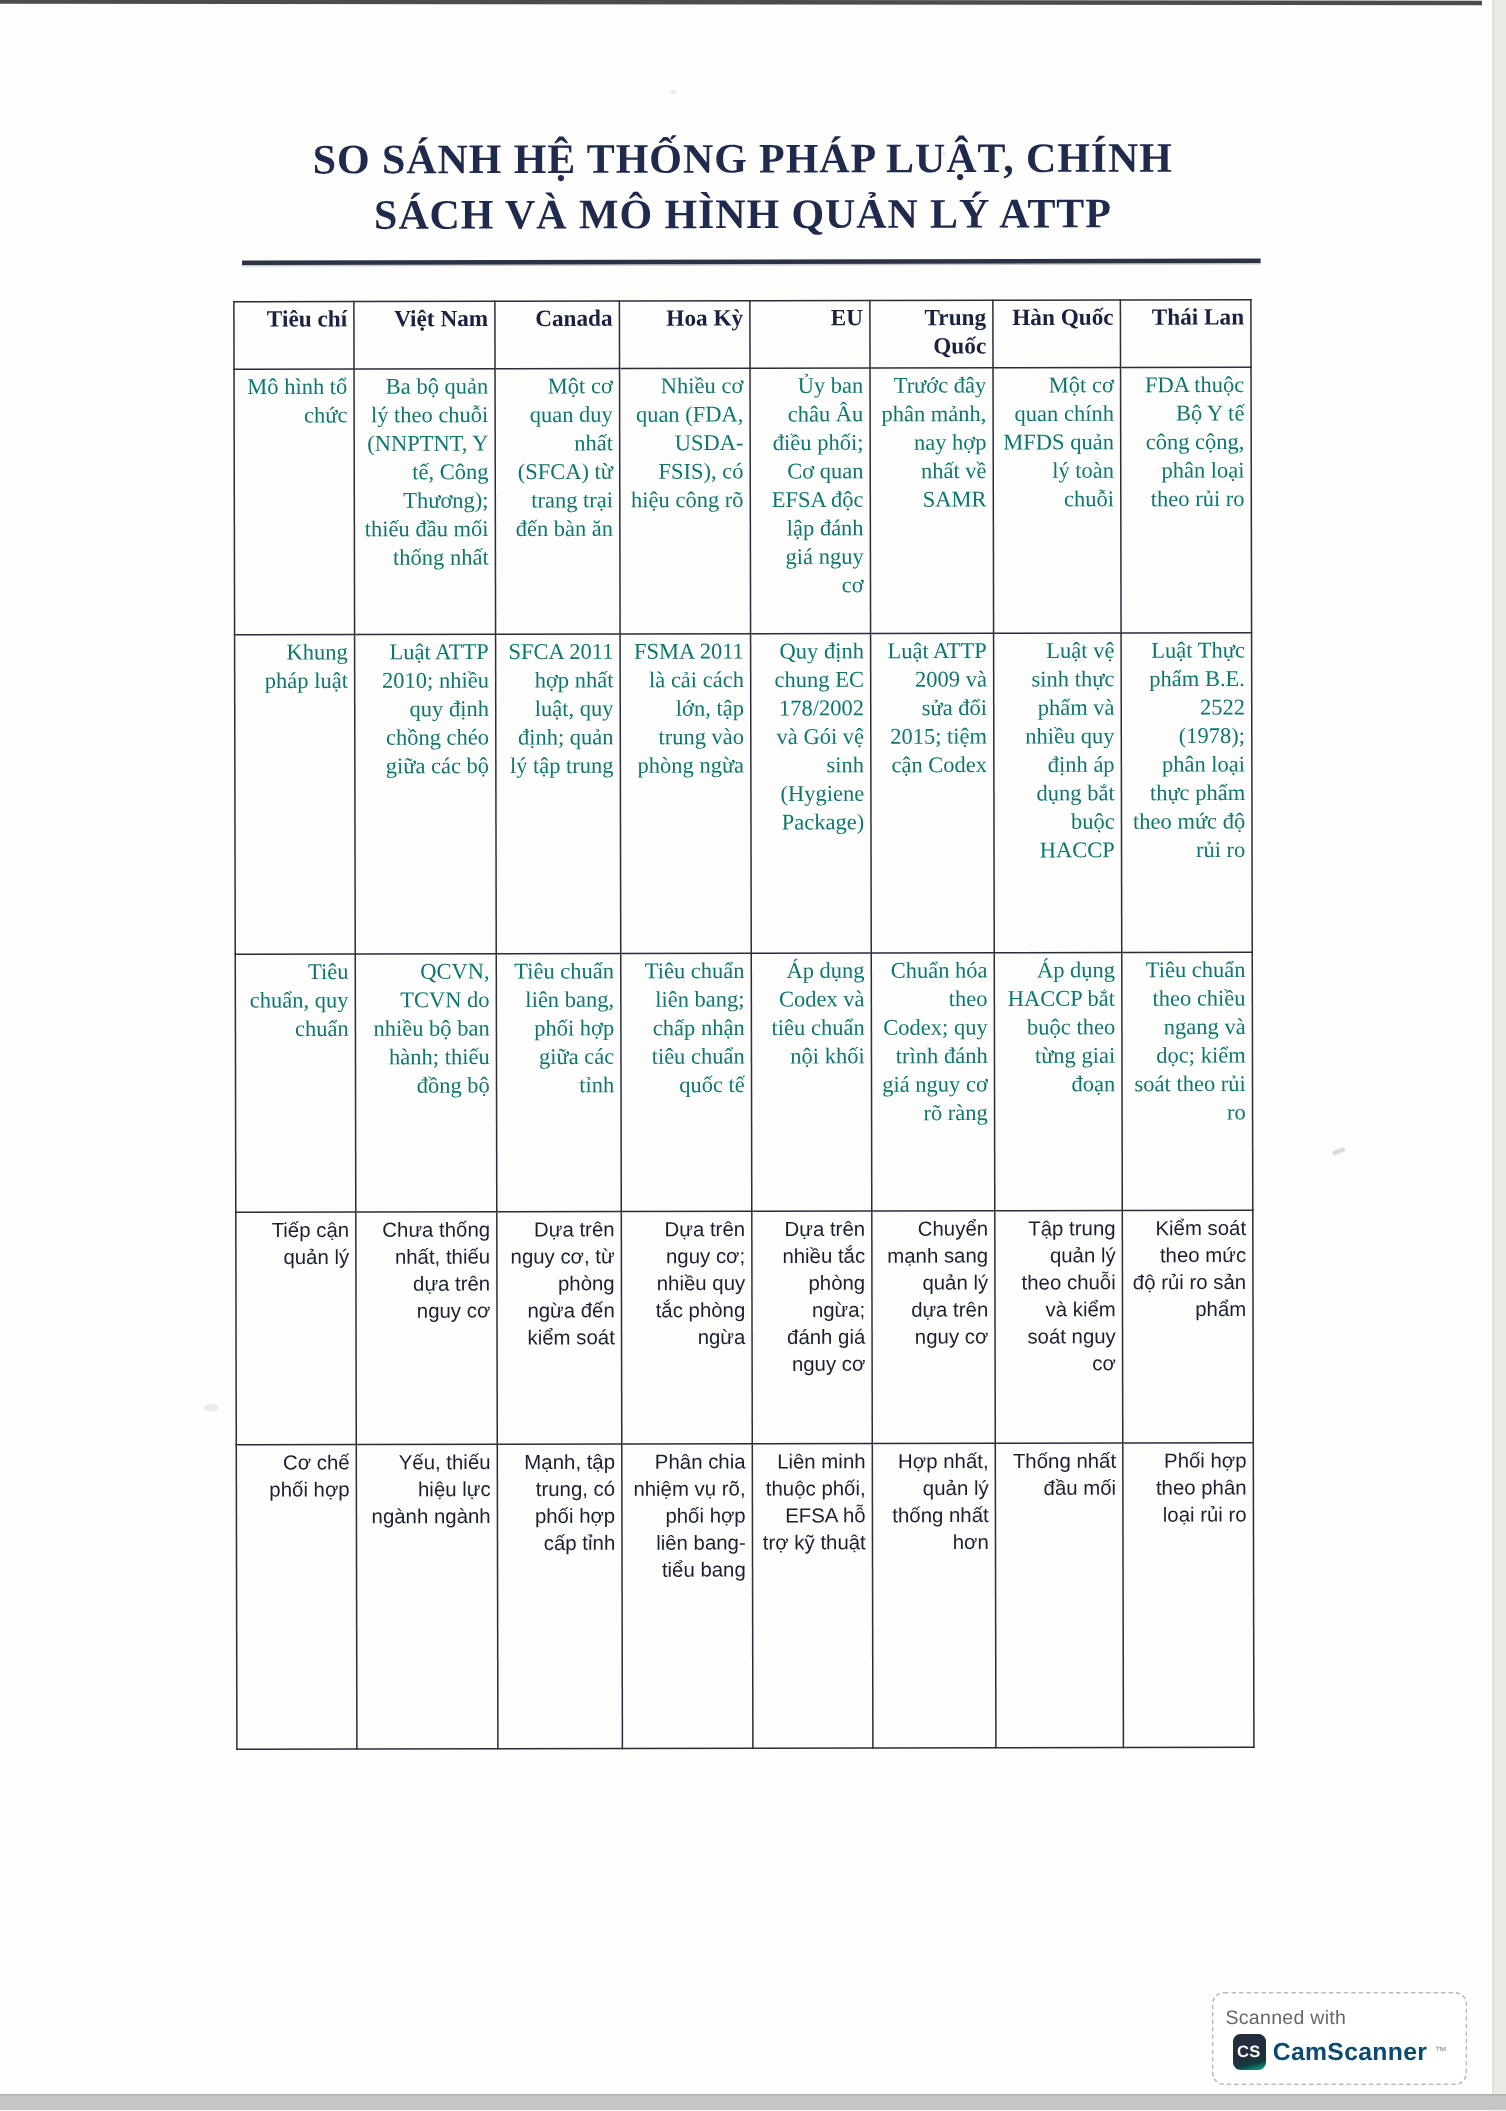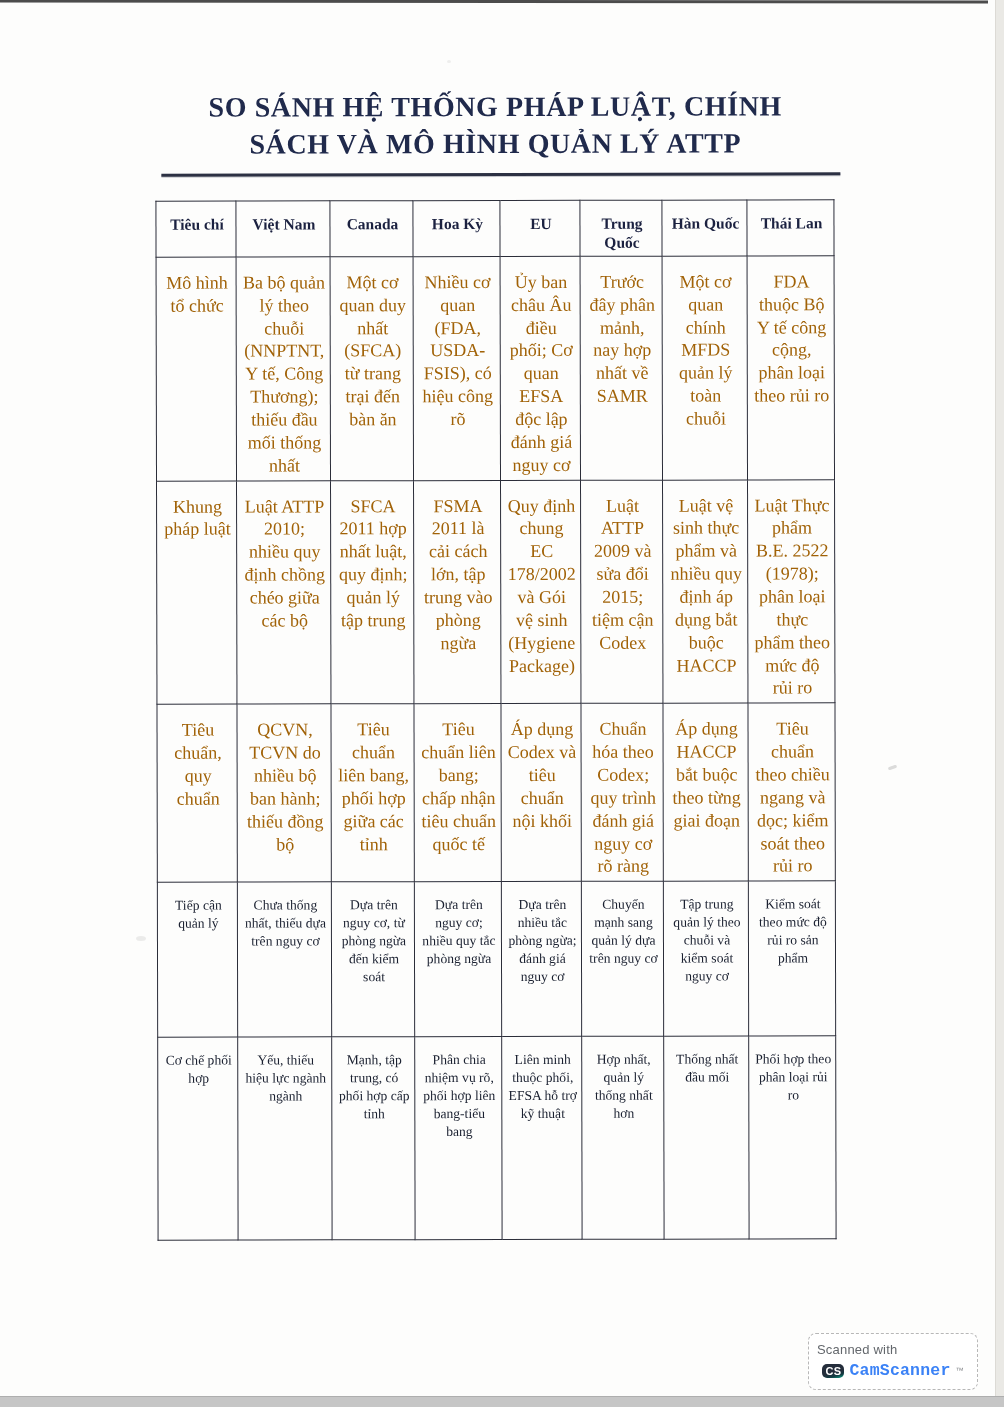--- a/index.html
+++ b/index.html
@@ -25,50 +25,50 @@
     font-weight:bold;font-size:28px;line-height:1.33;letter-spacing:.6px;color:#202a4c;
   }
   .title-rule{position:absolute;left:161px;top:173px;width:679px;height:3px;background:#2c3143;box-shadow:0 1px 0 rgba(44,49,67,.25);}
 
   
   table.cmp{
     position:absolute;left:155px;top:200px;width:678px;
     border-collapse:collapse;table-layout:fixed;
   }
   table.cmp th,table.cmp td{
-    border:1.6px solid #2b2d39;vertical-align:top;text-align:center;
-    padding:14px 4px 3px 6px;overflow:hidden;
+    border:1.6px solid #2b2d39;vertical-align:top;text-align:right;
+    padding:3px 4px 3px 6px;overflow:hidden;
   }
   table.cmp th{font-size:15.5px;font-weight:bold;line-height:1.22;color:#1b2140;}
-  table.cmp td{font-size:18px;line-height:1.27;color:#a16207;}
+  table.cmp td{font-size:15px;line-height:1.27;color:#0f766e;}
   thead tr{height:40px;}
   tbody tr.r1{height:177px;}
   tbody tr.r2{height:213px;}
   tbody tr.r3{height:172px;}
   tbody tr.r4{height:155px;}
   tbody tr.r5{height:203px;}
-  tbody tr.slab td{font-family:Liberation Serif, serif;font-size:13.6px;line-height:1.32;color:#1a2030;}
+  tbody tr.slab td{font-family:Liberation Sans, sans-serif;font-size:13.6px;line-height:1.32;color:#1a2030;}
   tbody td.rowlabel{font-weight:normal;}
 
   
   .cs-badge{
     position:absolute;right:26px;bottom:17px;width:152px;
     background:#ffffff;border:1.5px dashed #b7b7b7;border-radius:8px;
     padding:8px 8px 9px 8px;text-align:left;
     font-family:"Liberation Sans",sans-serif;
   }
   .cs-badge .scanned-with{font-size:13px;color:#63676c;letter-spacing:.2px;}
   .cs-badge .brand-row{margin-top:4px;display:flex;align-items:center;justify-content:center;gap:5px;}
   .cs-logo{
     display:inline-flex;align-items:center;justify-content:center;
-    width:22px;height:14px;border-radius:5px;
+    width:22px;height:24px;border-radius:5px;
     background:linear-gradient(165deg,#242d3b 58%,#123a41 78%,#0fae8e 100%);
     color:#fff;font-size:11px;font-weight:bold;letter-spacing:.3px;
   }
-  .cs-name{font-size:16.5px;font-weight:bold;color:#3b82f6;letter-spacing:.2px;font-family:Liberation Mono, monospace;}
+  .cs-name{font-size:16.5px;font-weight:bold;color:#0c4a6e;letter-spacing:.2px;}
   .cs-tm{font-size:8px;color:#8a8d90;vertical-align:top;line-height:1;}
 </style>
 </head>
 <body>
 
 <div class="scan">
 
   <div class="page-content">
 
     <div class="doc-title">

